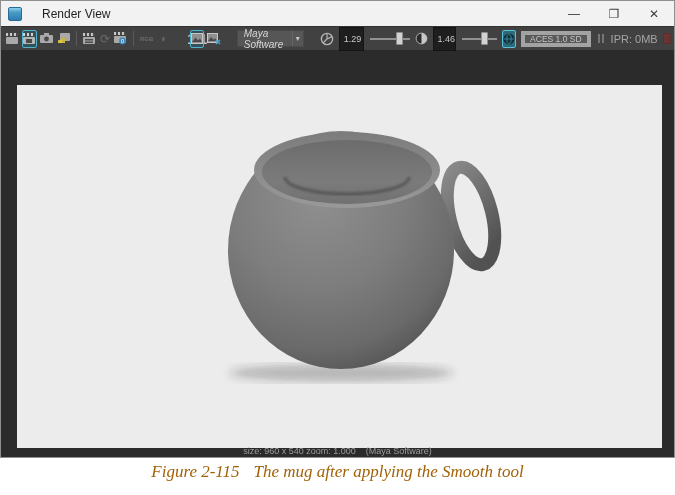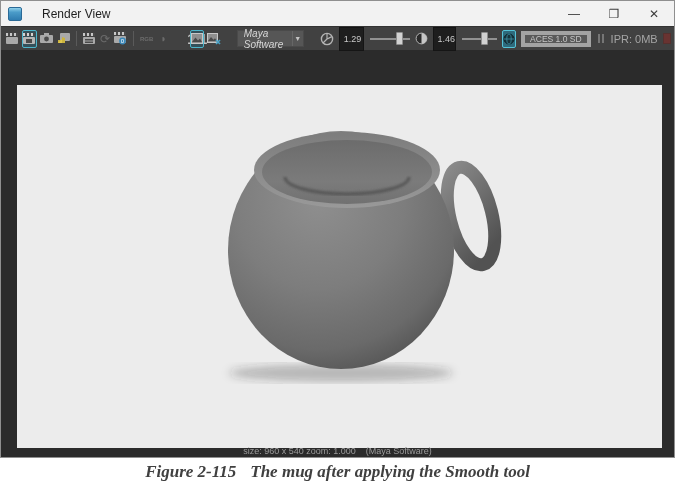--- a/index.html
+++ b/index.html
@@ -42,21 +42,21 @@
   .red-ind { width:11px; height:11px; background:#693331; border:1px solid #55302e; margin-left:2px; }
 
   
   .viewport { position:absolute; left:0; top:66px; width:673px; height:390px; background:#2b2b2b; }
   .render-image { position:absolute; left:16px; top:18px; width:645px; height:363px; background:#ececec; }
   .statusbar { position:absolute; left:0; bottom:0; width:100%; height:11px; display:flex; align-items:flex-end; justify-content:center; gap:10px; }
   .statusbar span { font-size:9px; color:#9b9b9b; line-height:11px; }
 
   
   .caption { position:absolute; left:0; top:462px; width:675px; text-align:center;
-             font-family:"Liberation Serif", serif; font-weight:bold; font-style:italic; font-size:17px; color:#404040; }
+             font-family:"Liberation Serif", serif; font-weight:normal; font-style:italic; font-size:17px; color:#a16207; }
   .caption .fig { margin-right:14px; }
 
   .icon-svg { display:block; }
 </style>
 </head>
 <body>
 
 <div class="window">
 
   <div class="titlebar">

